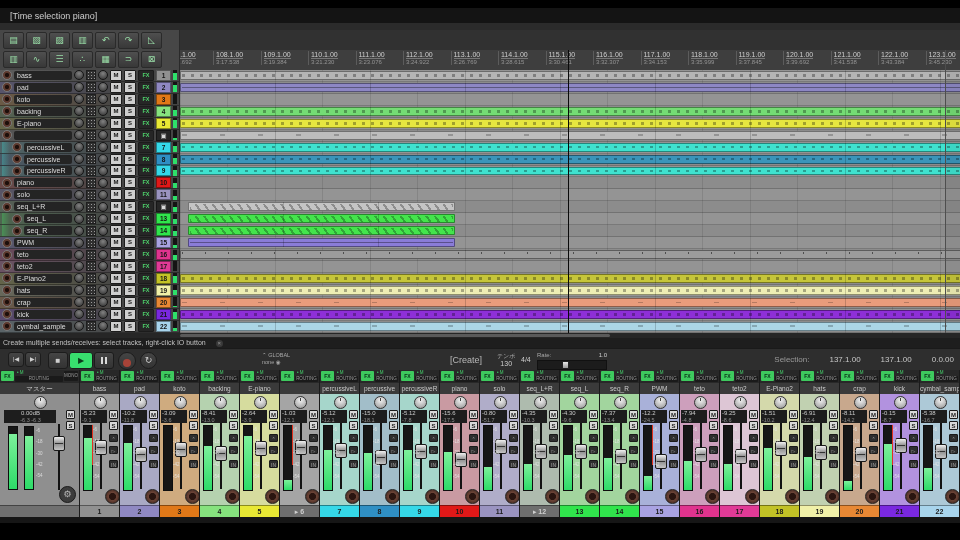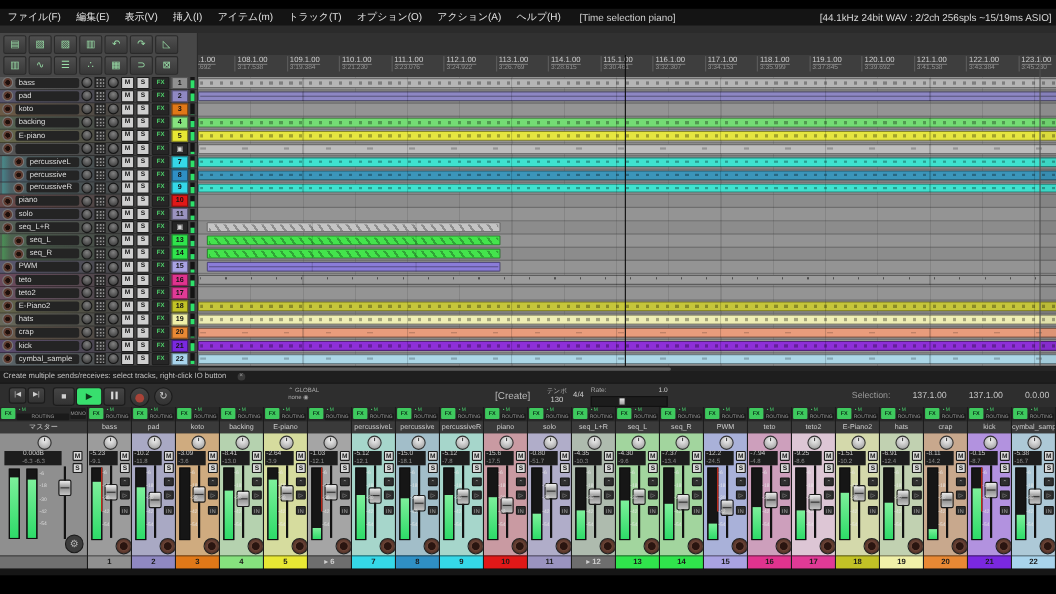--- a/index.html
+++ b/index.html
@@ -125,33 +125,21 @@
   .gear{position:absolute;right:3px;bottom:2px;width:15px;height:15px;border-radius:50%;background:#3c3c3c;
         border:1px solid #1c1c1c;color:#b8b8b8;font-size:9px;line-height:15px;text-align:center;z-index:4;}
   .botband{position:absolute;left:0;top:517px;width:960px;height:23px;background:#000;}
   .botstrip{position:absolute;left:0;top:0;width:960px;height:6px;background:#161616;}
 </style>
 </head>
 <body>
 
 <div id="app">
   <div class="menubar">
-    <div id="menu-items" style="display:flex;">
-        <span class="menuitem">ファイル(F)</span>
-        <span class="menuitem">編集(E)</span>
-        <span class="menuitem">表示(V)</span>
-        <span class="menuitem">挿入(I)</span>
-        <span class="menuitem">アイテム(m)</span>
-        <span class="menuitem">トラック(T)</span>
-        <span class="menuitem">オプション(O)</span>
-        <span class="menuitem">アクション(A)</span>
-        <span class="menuitem">ヘルプ(H)</span>
-      </div>
     <span class="menu-status">[Time selection piano]</span>
-    <span class="audio-status">[44.1kHz 24bit WAV : 2/2ch 256spls ~15/19ms ASIO]</span>
   </div>
   <div class="subbar"></div>
 
   <div class="main">
     <div class="tcp">
       <div class="tbrow" id="tb1">
           <div class="tbbtn">▤</div>
           <div class="tbbtn">▧</div>
           <div class="tbbtn">▨</div>
           <div class="tbbtn">▥</div>

